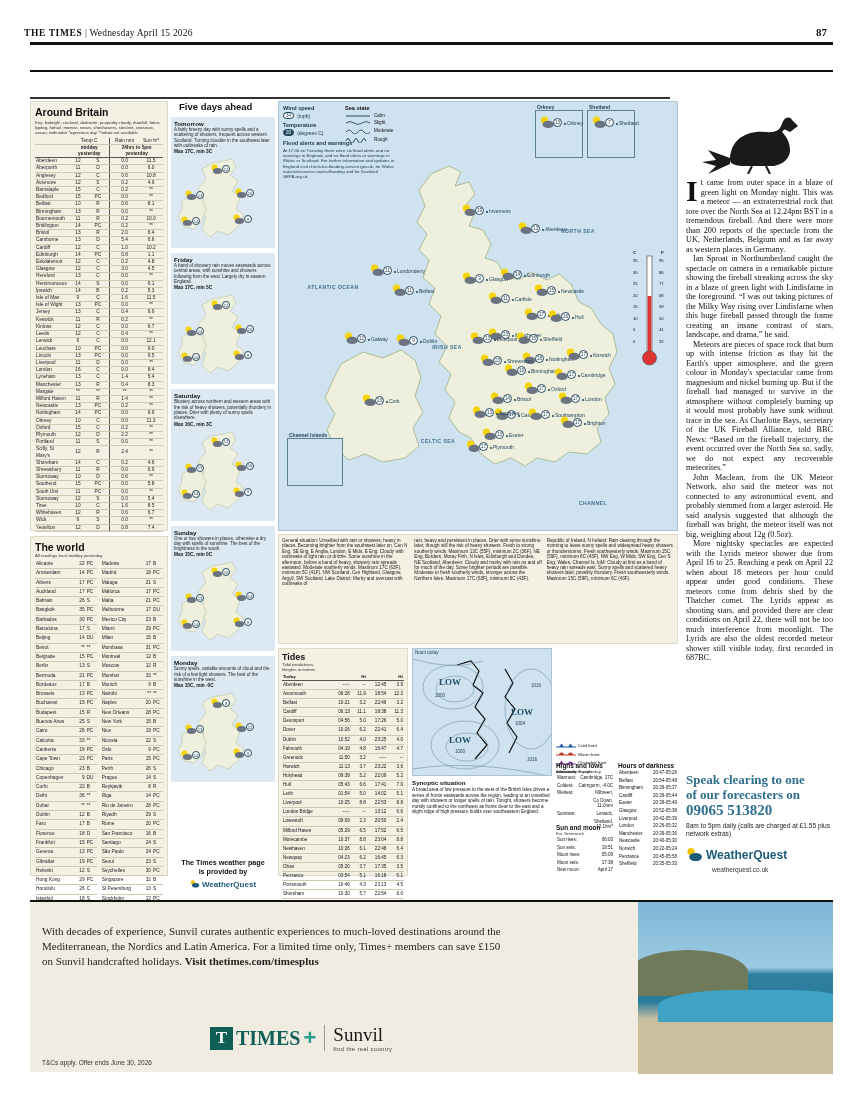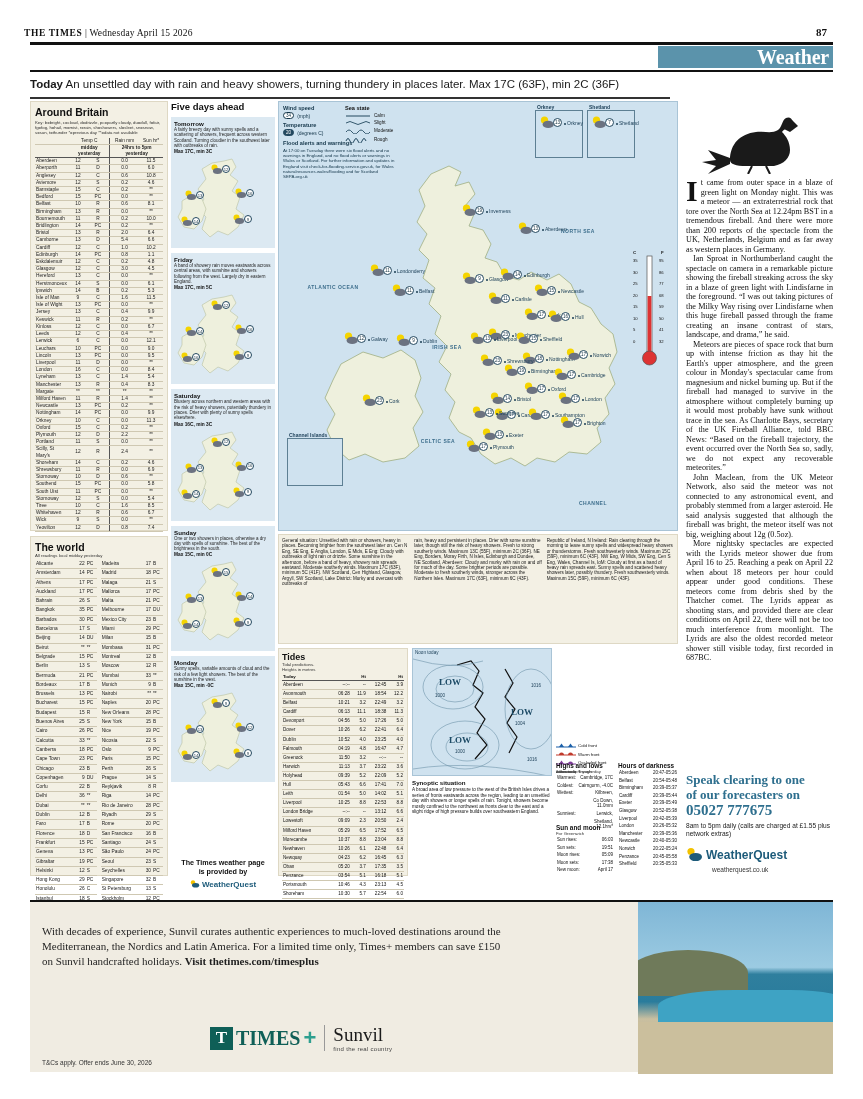--- a/index.html
+++ b/index.html
@@ -67,21 +67,21 @@
   #the-world .sub { font-size:4.3px; color:#333; margin-bottom:2px;}
   table.world { width:100%; border-collapse:collapse; font-size:4.8px; }
   table.world td { line-height:6.3px; border-bottom:0.4px solid #cfc8b2; color:#1b1b1b;}
   table.world td.place{ text-align:left; }
   table.world td.t{ text-align:right; padding-right:1px;}
   table.world td.c{ text-align:left; width:11px;}
   table.world td.gap{ width:4px; border-bottom:none;}
 
   
   #five-days { position:absolute; left:171px; top:101px; width:104px; }
-  #five-days .fd-title{ font-size:9.5px; font-weight:700; line-height:11px;}
+  #five-days .fd-title{ font-size:9.5px; font-weight:700; line-height:11px;margin-left:8px;}
   #five-days .fd-lede{ font-size:8.4px; line-height:10.2px; color:#1a1a1a; margin-top:2px;}
   .fd-card { background:#dce9f2; margin-top:5px; padding:3px 3px 1px 3px; position:relative;}
   .fd-day { font-size:6.2px; font-weight:700; }
   .fd-text{ font-size:4.5px; line-height:5.3px; color:#1d1d1d; }
   .fd-max { font-size:4.8px; font-weight:700; margin-top:1px;}
   .fd-map { position:relative; height:92px; margin-top:1px; }
 
   .wq-credit { position:absolute; left:171px; top:858px; width:104px; text-align:center;}
   .wq-credit .l1{ font-size:7.2px; font-weight:700; line-height:9px;}
   .wq-logo { margin-top:3px; display:flex; align-items:center; justify-content:center; gap:2px;}
@@ -204,30 +204,22 @@
 
   <div class="masthead">
     <div class="masthead-line">
       <span class="tt">THE TIMES</span>
       <span>|</span>
       <span>Wednesday April 15 2026</span>
     </div>
     <div class="folio">87</div>
   </div>
   <div class="rule-black"></div>
-  <div class="weather-brand">
-    <span>Weather</span>
-  </div>
   <div class="rule-black2"></div>
 
-  <div class="today-strip">
-    <div class="txt">
-      <b>Today</b><span> An unsettled day with rain and heavy showers, turning thundery in places later. Max 17C (63F), min 2C (36F)</span>
-    </div>
-  </div>
   <div class="rule-grey"></div>
 
 
   <div id="the-world">
     <div class="panel-title">The world</div>
     <div class="sub">All readings local midday yesterday</div>
     <table class="world">
       <tbody id="world-body">
           <tr>
             <td class="place">Alicante</td>
@@ -2042,21 +2034,21 @@
         <p>Ian Sproat in Northumberland caught the spectacle on camera in a remarkable picture showing the fireball streaking across the sky in a blaze of green light with Lindisfarne in the foreground. “I was out taking pictures of the Milky Way rising over Lindisfarne when this huge fireball passed through the frame creating an insane contrast of stars, landscape, and drama,” he said.</p>
         <p>Meteors are pieces of space rock that burn up with intense friction as thay hit the Earth's upper atmosphere, and the green colour in Monday's spectacular came from magnesium and nickel burning up. But if the fireball had managed to survive in the atmosphere without completely burning up it would most probably have sunk without trace in the sea. As Charlotte Bays, secretary of the UK Fireball Alliance, told BBC News: “Based on the fireball trajectory, the event occurred over the North Sea so, sadly, we do not expect any recoverable meteorites.”</p>
         <p>John Maclean, from the UK Meteor Network, also said the meteor was not connected to any astronomical event, and probably stemmed from a larger asteroid. He said analysis suggested that although the fireball was bright, the meteor itself was not big, weighing about 12g (0.5oz).</p>
         <p>More nightsky spectacles are expected with the Lyrids meteor shower due from April 16 to 25. Reaching a peak on April 22 when about 18 meteors per hour could appear under good conditions. These meteors come from debris shed by the Thatcher comet. The Lyrids appear as shooting stars, and provided there are clear conditions on April 22, there will not be too much interference from moonlight. The Lyrids are also the oldest recorded meteor shower still visible today, first recorded in 687BC.</p>
       </div>
   </div>
 
   <div id="speak">
     <div class="l">Speak clearing to one</div>
     <div class="l">of our forecasters on</div>
-    <div class="num">05027 777675</div>
+    <div class="num">09065 513820</div>
     <div class="fine">8am to 5pm daily (calls are charged at £1.55 plus network extras)</div>
   </div>
   <div id="wq-big">
     <svg width="17" height="17" viewBox="0 0 17 17">
       <circle cx="5" cy="5.5" r="3.6" fill="#f2c200"></circle>
       <ellipse cx="9.6" cy="11" rx="6.4" ry="4.1" fill="#1d5b7a"></ellipse>
     </svg>
     <span class="tx">WeatherQuest</span>
   </div>
   <div id="wq-url">weatherquest.co.uk</div>

